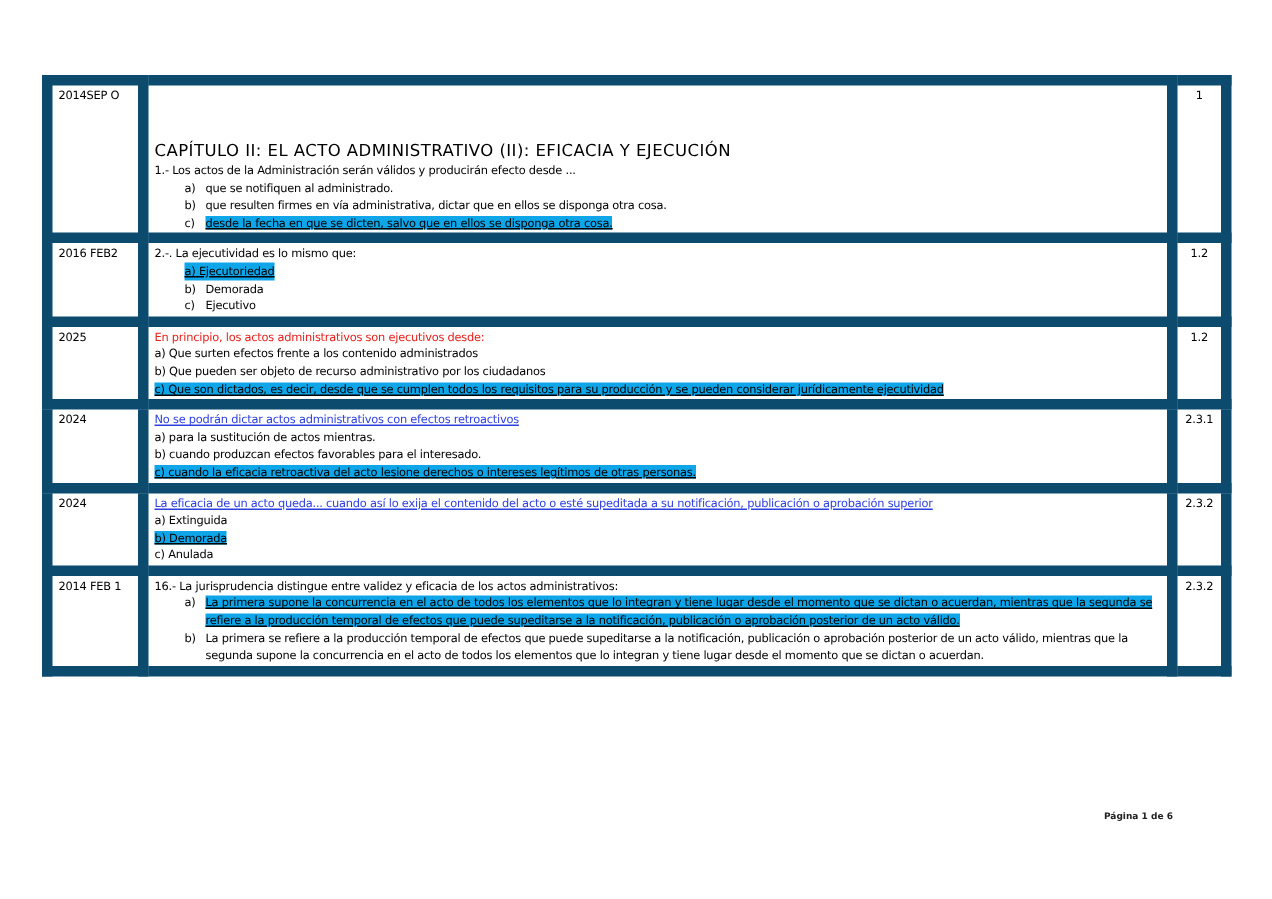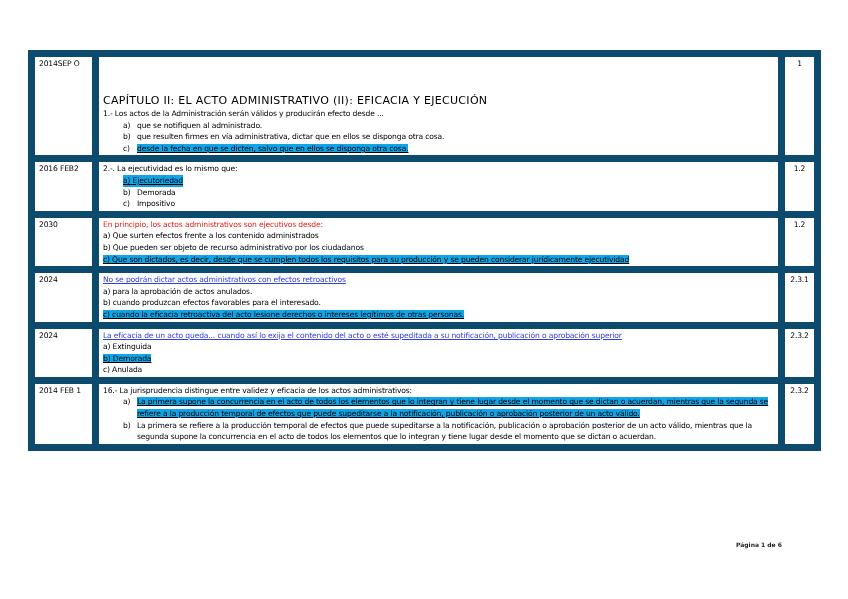--- a/index.html
+++ b/index.html
@@ -58,42 +58,42 @@
         <div>2.-. La ejecutividad es lo mismo que:</div>
         <div class="hang">
           <span class="hl"><span class="lbl">a)</span> <span>Ejecutoriedad</span></span>
         </div>
         <div class="hang">
           <span class="lbl">b)</span>
           <span class="txt">Demorada</span>
         </div>
         <div class="hang">
           <span class="lbl">c)</span>
-          <span class="txt">Impositivo</span>
+          <span class="txt">Ejecutivo</span>
         </div>
       </td>
       <td class="ref">1.2</td>
     </tr>
 
     <tr>
-      <td class="date">2030</td>
+      <td class="date">2025</td>
       <td class="body">
         <div class="red">En principio, los actos administrativos son ejecutivos desde:</div>
         <div>a) Que surten efectos frente a los contenido administrados</div>
         <div>b) Que pueden ser objeto de recurso administrativo por los ciudadanos</div>
         <div><span class="hl">c) Que son dictados, es decir, desde que se cumplen todos los requisitos para su producción y se pueden considerar jurídicamente ejecutividad</span></div>
       </td>
       <td class="ref">1.2</td>
     </tr>
 
     <tr>
       <td class="date">2024</td>
       <td class="body">
         <div class="blue">No se podrán dictar actos administrativos con efectos retroactivos</div>
-        <div>a) para la aprobación de actos anulados.</div>
+        <div>a) para la sustitución de actos mientras.</div>
         <div>b) cuando produzcan efectos favorables para el interesado.</div>
         <div><span class="hl">c) cuando la eficacia retroactiva del acto lesione derechos o intereses legítimos de otras personas.</span></div>
       </td>
       <td class="ref">2.3.1</td>
     </tr>
 
     <tr>
       <td class="date">2024</td>
       <td class="body">
         <div class="blue">La eficacia de un acto queda... cuando así lo exija el contenido del acto o esté supeditada a su notificación, publicación o aprobación superior</div>

